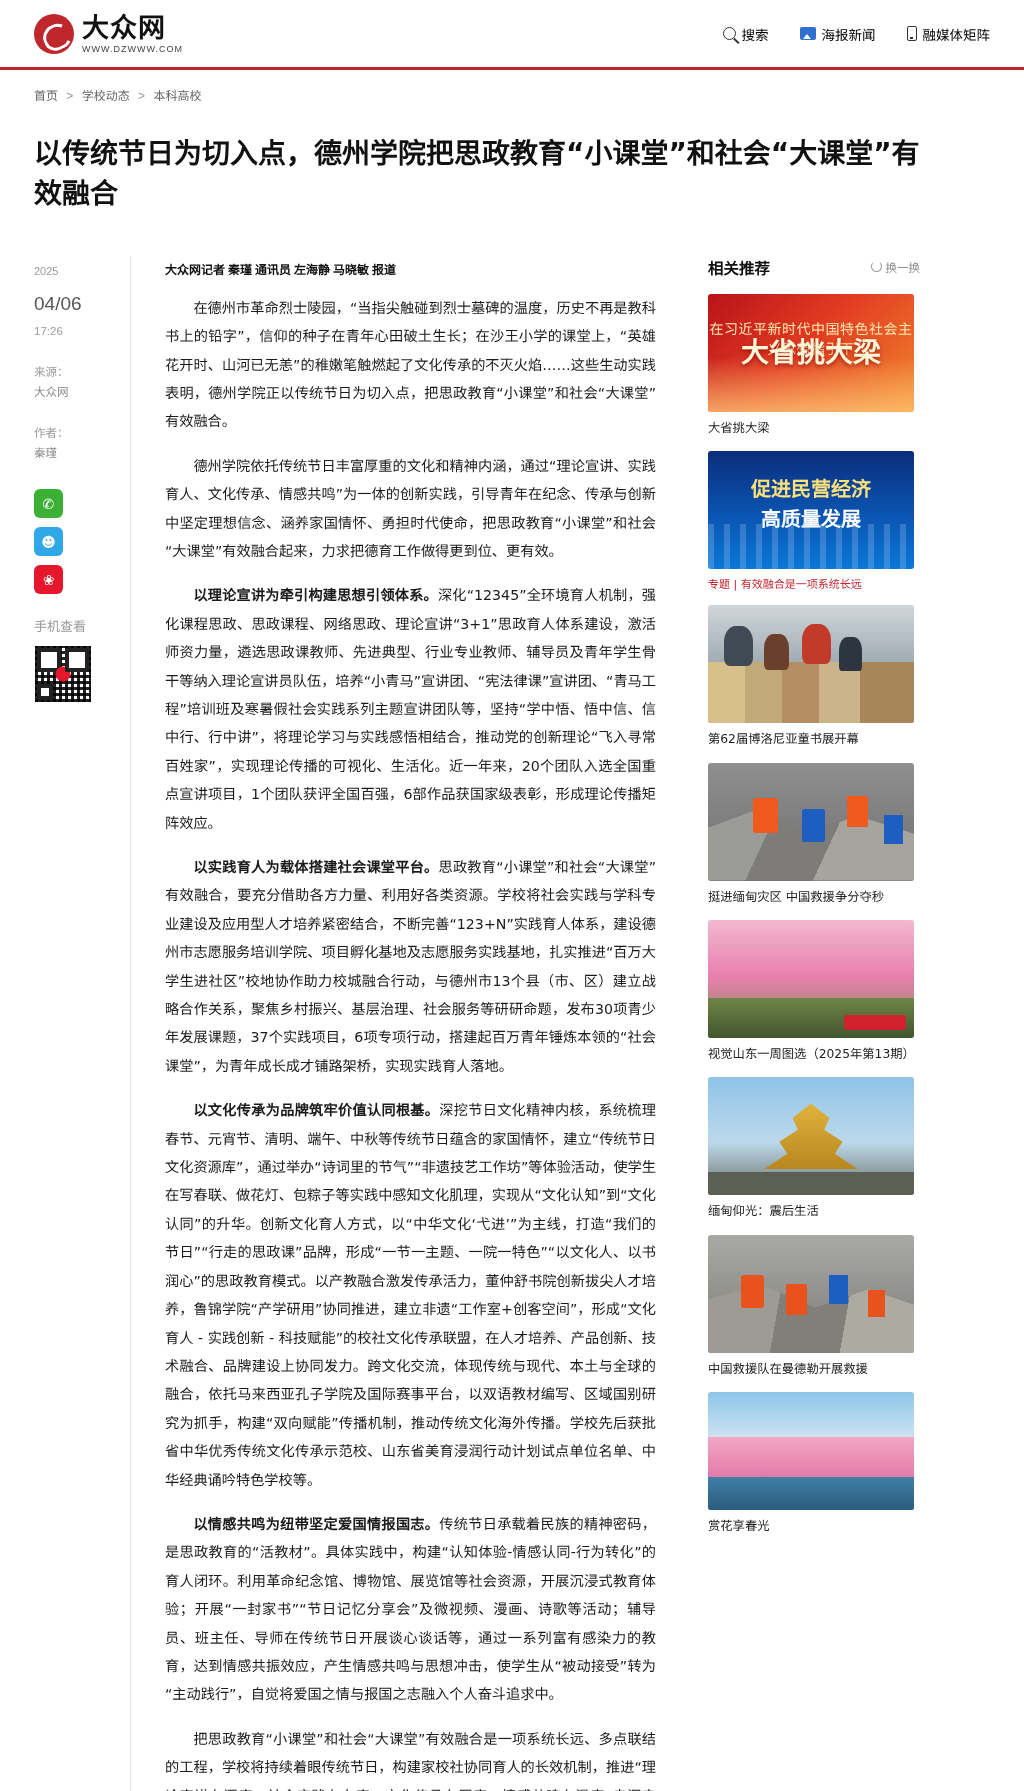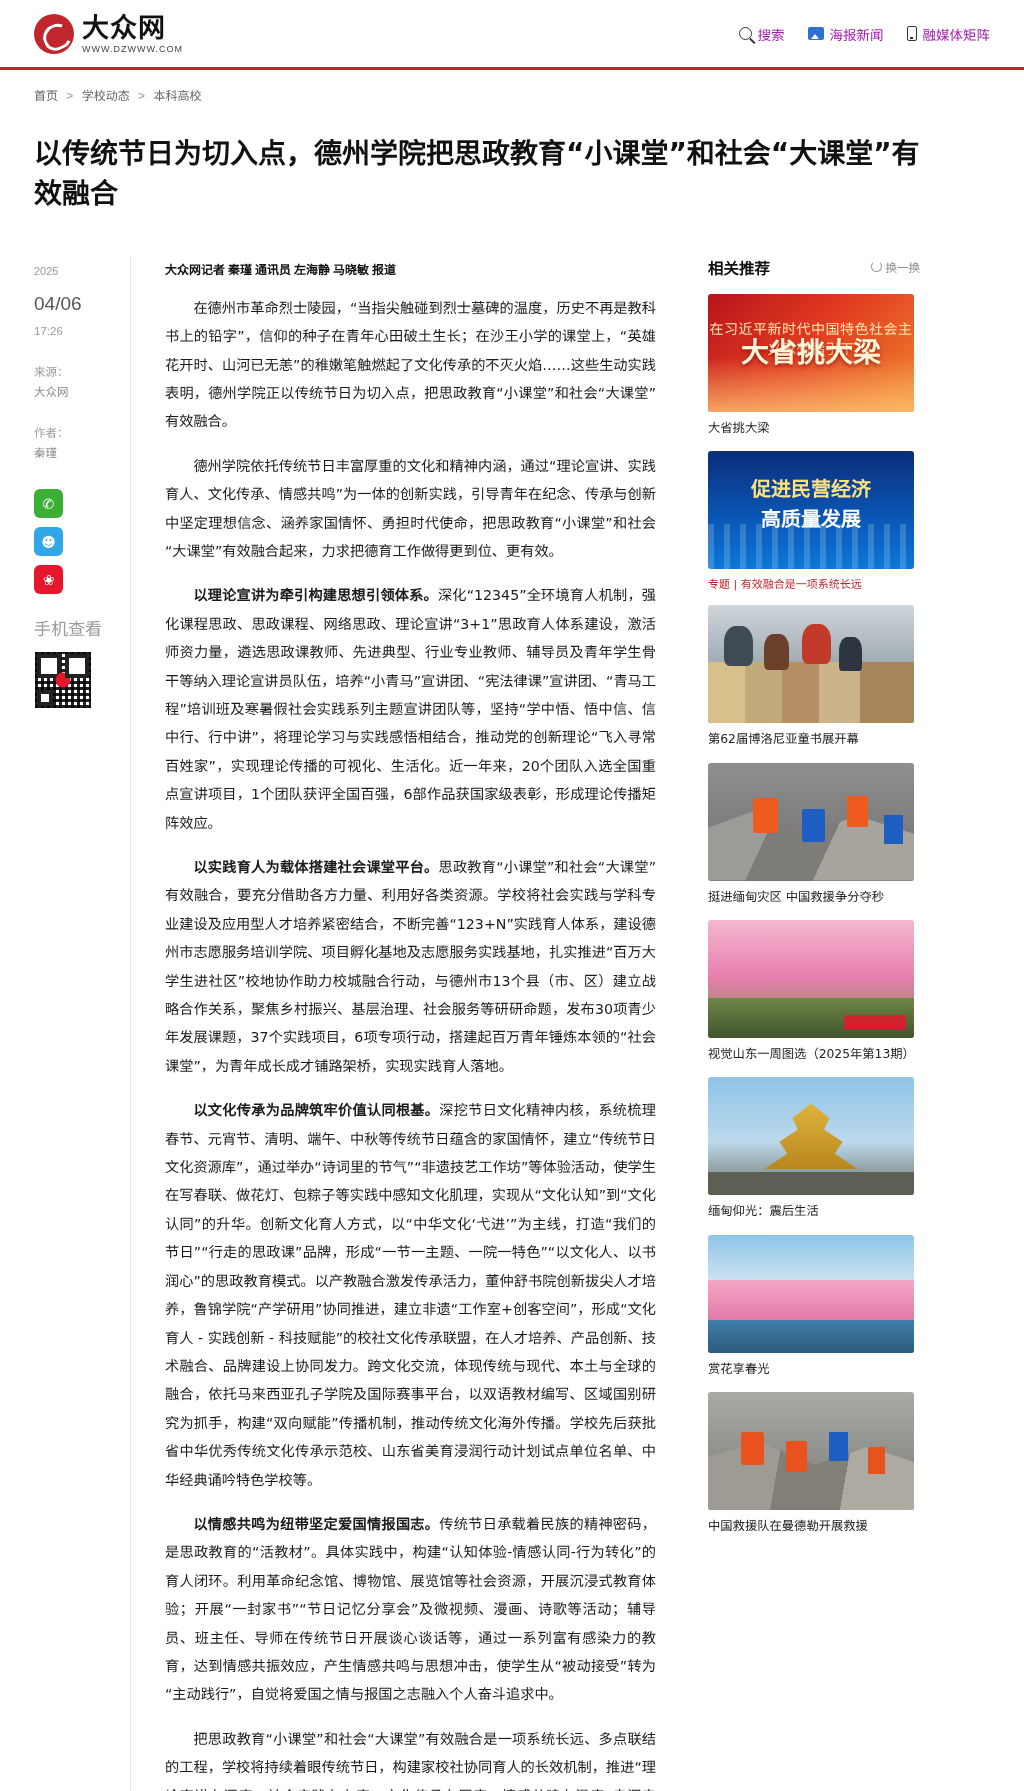--- a/index.html
+++ b/index.html
@@ -39,22 +39,22 @@
   .logo-cn {
     font-size: 27px; font-weight: bold; color: #111;
     letter-spacing: 1px;
     font-family: "DejaVu Sans", sans-serif;
   }
   .logo-en {
     font-size: 9px; color: #444; letter-spacing: 1px; margin-top: 4px;
   }
   .header-nav {
     margin-left: auto;
-    display: flex; align-items: center; gap: 23px;
-    font-size: 13.5px; color: #a21caf;
+    display: flex; align-items: center; gap: 31px;
+    font-size: 13.5px; color: #000000;
   }
   .header-nav .item { display: flex; align-items: center; gap: 6px; cursor: pointer; }
   .ico { display: inline-block; }
   .ico-search {
     width: 13px; height: 13px; border: 1.6px solid #333; border-radius: 50%;
     position: relative;
   }
   .ico-search:after {
     content: ""; position: absolute; right: -5px; bottom: -3px;
     width: 7px; height: 1.6px; background: #333; transform: rotate(45deg);
@@ -120,21 +120,21 @@
   .share-btn {
     width: 29px; height: 29px; border-radius: 6px;
     display: flex; align-items: center; justify-content: center;
     color: #fff; font-size: 14px; cursor: pointer;
   }
   .sb-wechat { background: #3cb034; }
   .sb-qq { background: #30a8e8; }
   .sb-weibo { background: #e6162d; }
   .sb-glyph { font-family: "DejaVu Sans", sans-serif; line-height: 1; }
 
-  .qr-label { margin-top: 22px; font-size: 17px; color: #9a9a9a; }
+  .qr-label { margin-top: 22px; font-size: 13px; color: #9a9a9a; }
   .qr {
     margin-top: 6px;
     width: 58px; height: 58px;
     background:
       repeating-linear-gradient(90deg,#222 0 3px,#fff 3px 6px),
       repeating-linear-gradient(0deg,#222 0 3px,#fff 3px 6px);
     background-blend-mode: multiply;
     position: relative;
     border: 1px solid #fff;
   }
@@ -431,22 +431,22 @@
       <div class="rec-thumb t5"></div>
       <div class="rec-cap">视觉山东一周图选（2025年第13期）</div>
     </div>
 
     <div class="rec-item">
       <div class="rec-thumb t6"></div>
       <div class="rec-cap">缅甸仰光：震后生活</div>
     </div>
 
     <div class="rec-item">
+      <div class="rec-thumb t8"></div>
+      <div class="rec-cap">中国救援队在曼德勒开展救援</div>
+    </div>
+
+    <div class="rec-item">
       <div class="rec-thumb t7"></div>
       <div class="rec-cap">赏花享春光</div>
     </div>
-
-    <div class="rec-item">
-      <div class="rec-thumb t8"></div>
-      <div class="rec-cap">中国救援队在曼德勒开展救援</div>
-    </div>
   </div>
 </div>
 
 </body></html>

